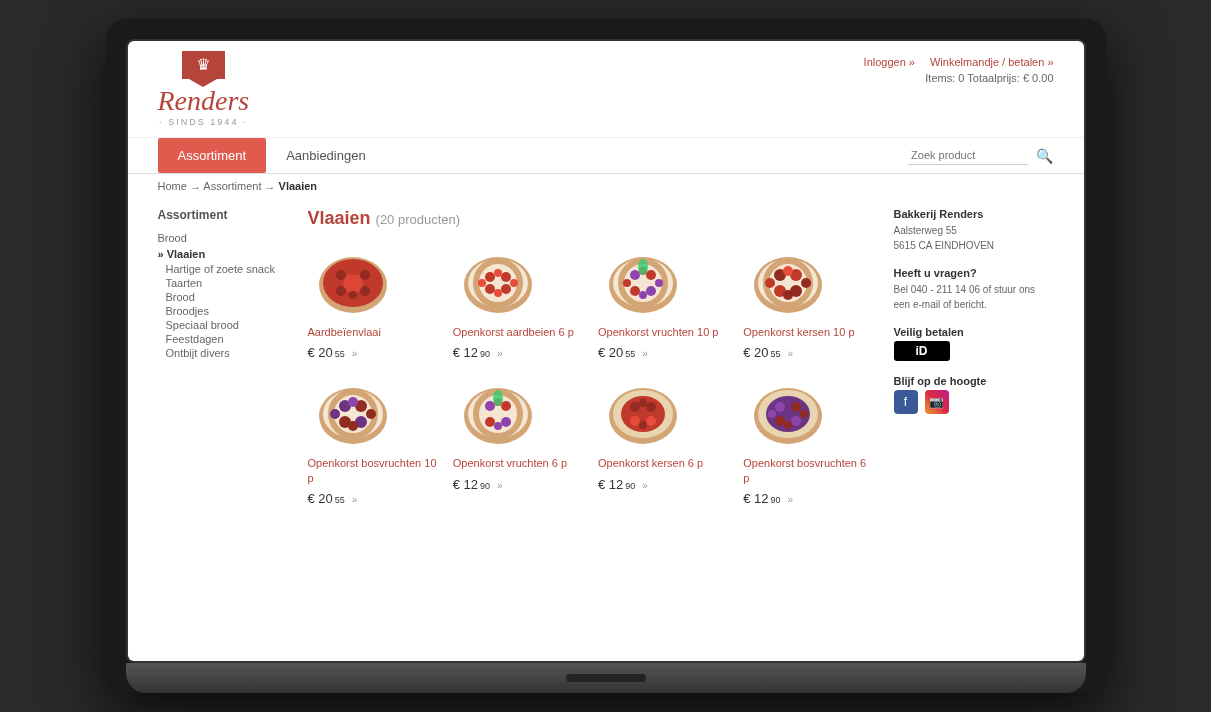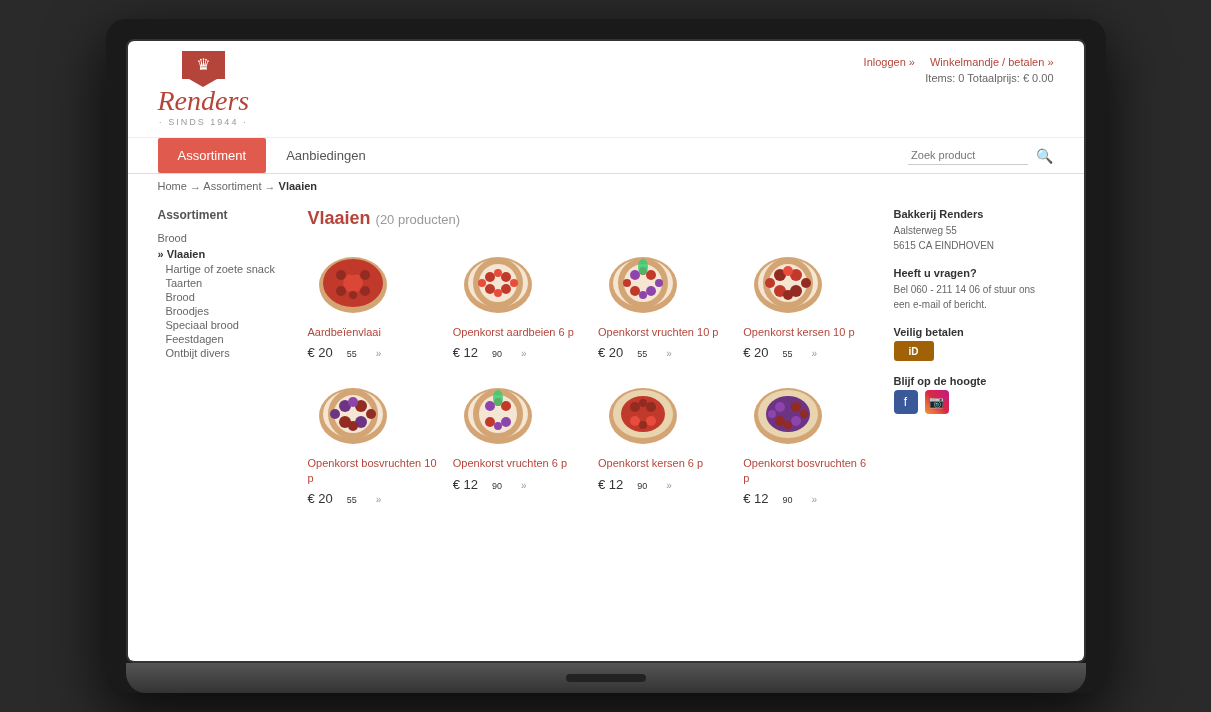--- a/index.html
+++ b/index.html
@@ -292,21 +292,21 @@
       color: #b5453a;
       margin-bottom: 6px;
       line-height: 1.3;
     }
 
     .product-price {
       font-size: 13px;
       color: #333;
       display: flex;
       align-items: baseline;
-      gap: 14px;
+      gap: 2px;
     }
 
     .price-super {
       font-size: 9px;
       vertical-align: super;
     }
 
     .price-arrow {
       color: #999;
       font-size: 10px;
@@ -332,29 +332,29 @@
       margin-bottom: 3px;
     }
 
     .info-text {
       font-size: 10px;
       color: #666;
       line-height: 1.5;
     }
 
     .payment-icon {
-      width: 40px;
+      width: 56px;
       height: 20px;
-      background: #a16207;
+      background: #000000;
       display: inline-flex;
       align-items: center;
       justify-content: center;
       border-radius: 3px;
       color: white;
-      font-size: 10px;
+      font-size: 12px;
       font-weight: bold;
       margin-right: 4px;
     }
 
     .social-icon {
       width: 24px;
       height: 24px;
       display: inline-flex;
       align-items: center;
       justify-content: center;
@@ -626,21 +626,21 @@
 
         <div class="right-sidebar">
           <div class="info-block">
             <div class="info-title">Bakkerij Renders</div>
             <div class="info-text">Aalsterweg 55</div>
             <div class="info-text">5615 CA  EINDHOVEN</div>
           </div>
 
           <div class="info-block">
             <div class="info-title">Heeft u vragen?</div>
-            <div class="info-text">Bel 060 - 211 14 06 of stuur ons een e-mail of bericht.</div>
+            <div class="info-text">Bel 040 - 211 14 06 of stuur ons een e-mail of bericht.</div>
           </div>
 
 
           <div class="info-block">
             <div class="info-title">Veilig betalen</div>
             <div class="payment-icon">iD</div>
           </div>
 
           <div class="info-block">
             <div class="info-title">Blijf op de hoogte</div>

